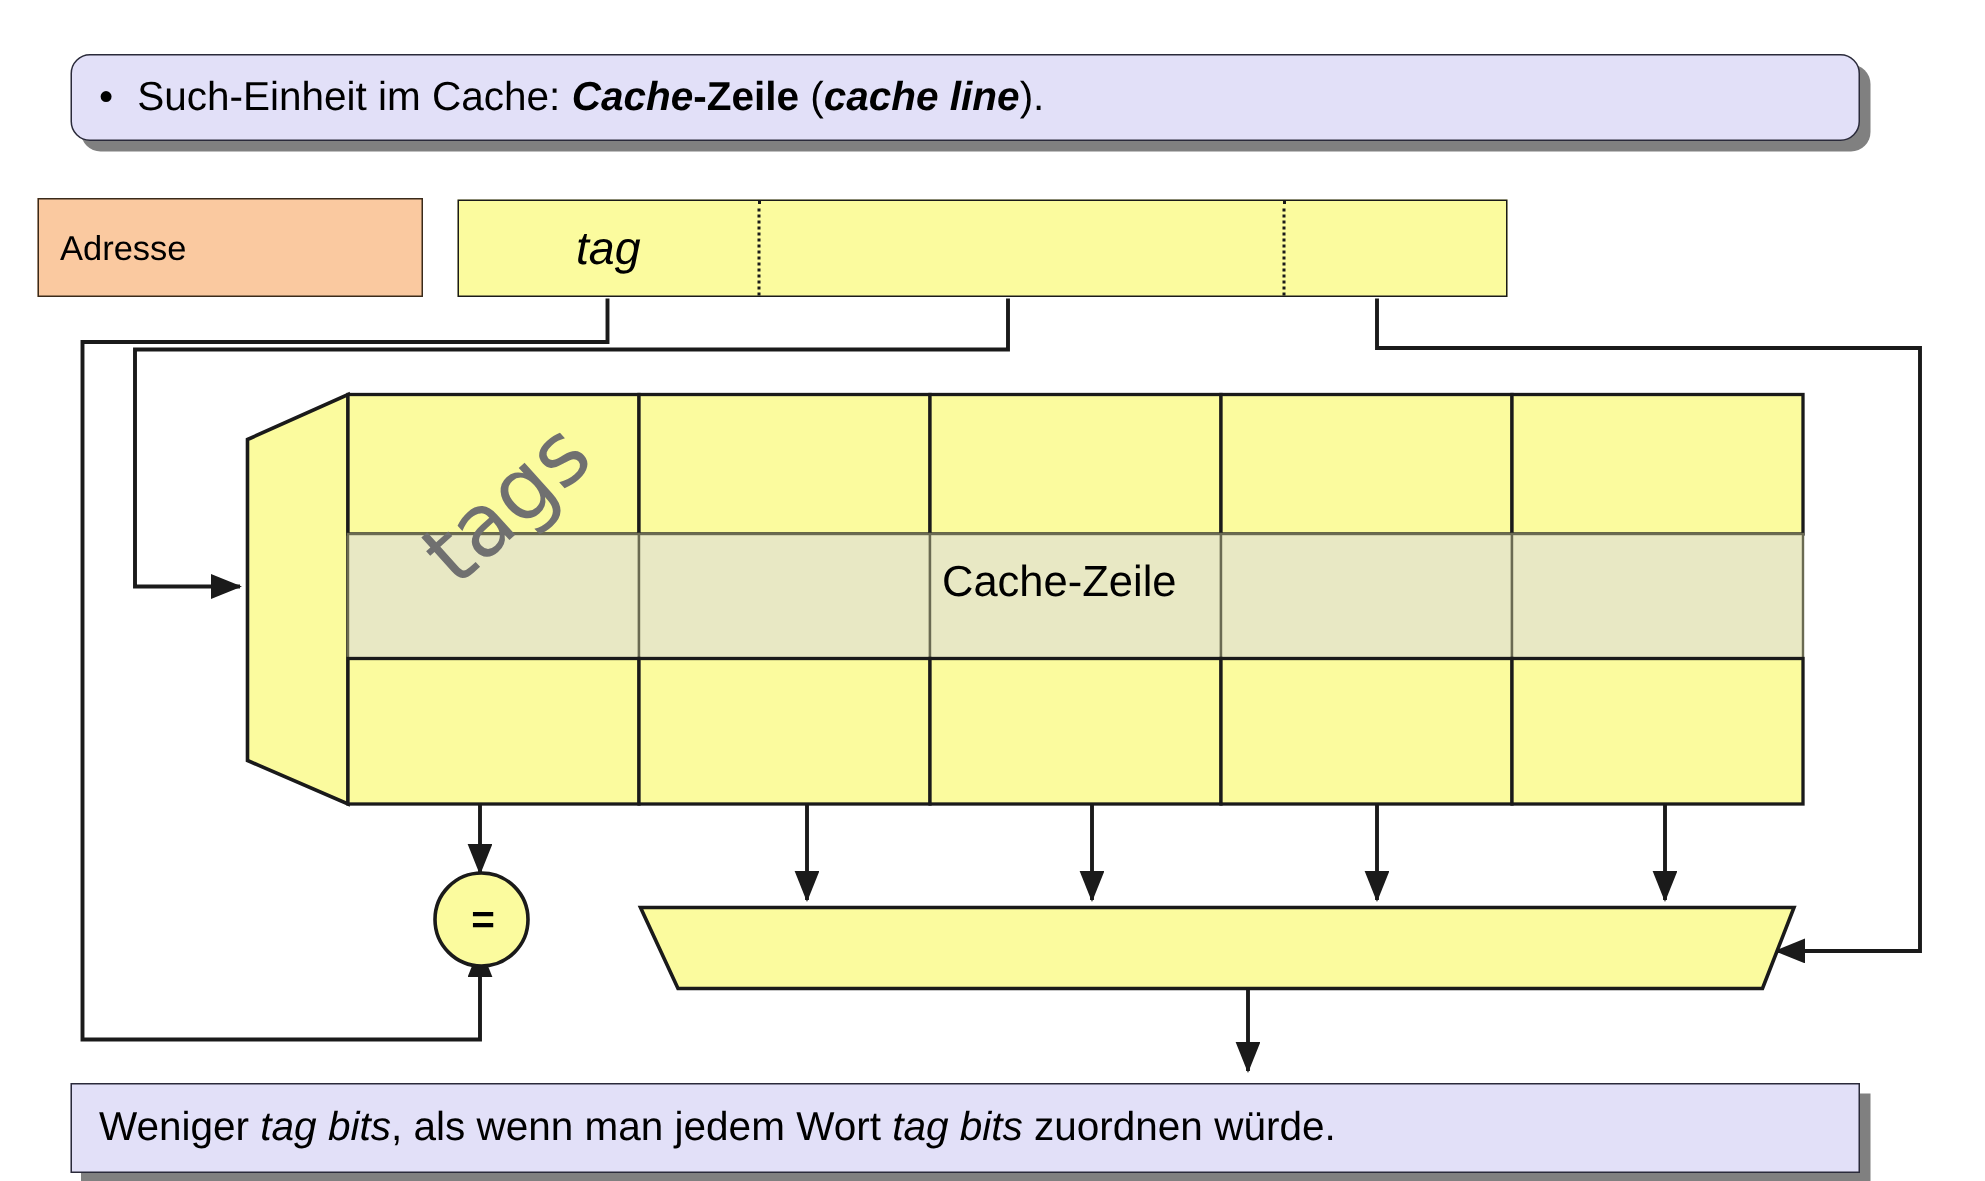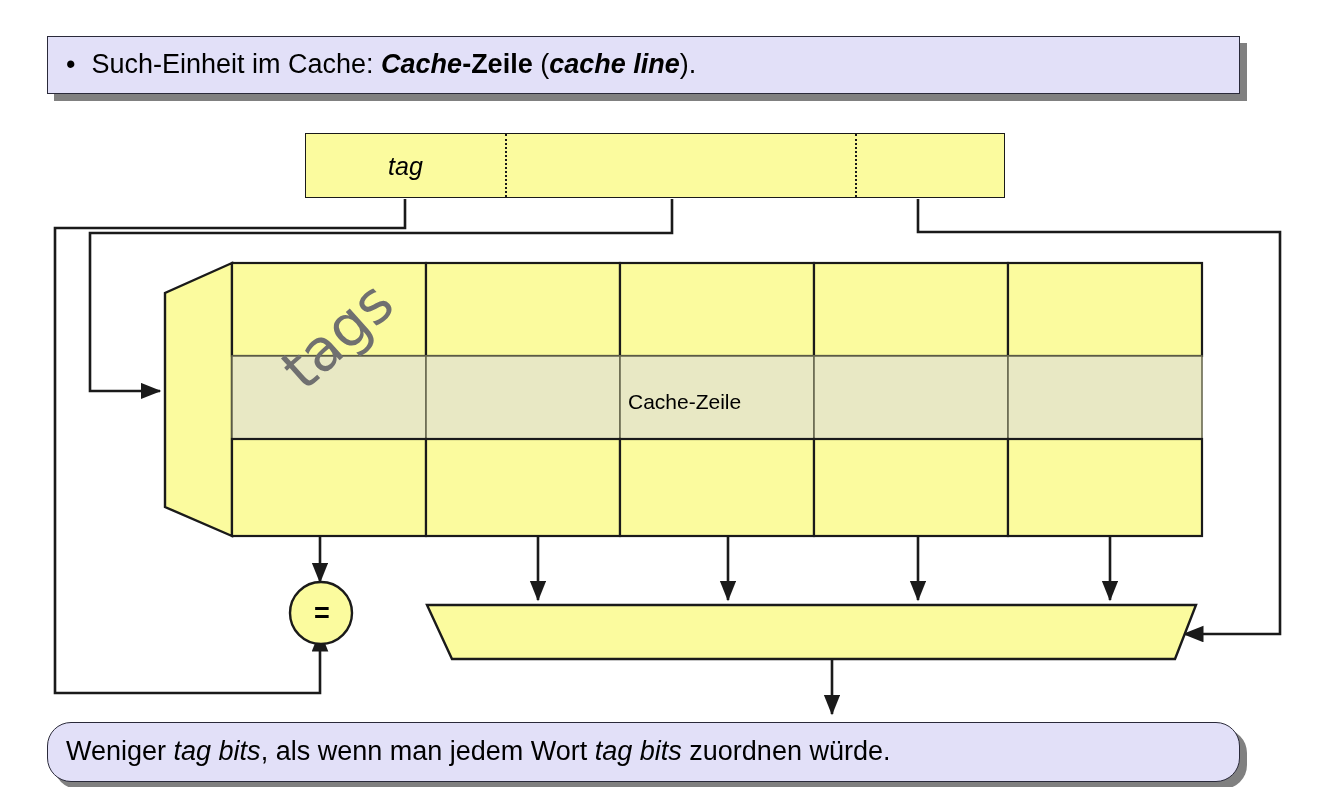--- a/index.html
+++ b/index.html
@@ -33,28 +33,28 @@
     box-sizing: border-box;
     display: flex;
     align-items: center;
   }
   #header-callout {
     left: 47px;
     top: 36px;
     width: 1193px;
     height: 58px;
     padding-left: 18px;
+    border-radius: 13px;
   }
   #footer-callout {
     left: 47px;
     top: 722px;
     width: 1193px;
     height: 60px;
     padding-left: 18px;
-    border-radius: 24px;
   }
   .callout-text {
     font-size: 27px;
     line-height: 1.1;
     white-space: nowrap;
   }
   .bullet-dot {
     display: inline-block;
     font-size: 27px;
     margin-right: 16px;
@@ -102,21 +102,21 @@
     width: 0;
     height: 100%;
     border-left: 2px dotted #1a1a1a;
   }
   #addr-div-1 { left: 199px; }
   #addr-div-2 { left: 549px; }
   .addr-label {
     position: absolute;
     top: 50%;
     transform: translateY(-50%);
-    font-size: 25px;
+    font-size: 31px;
     white-space: nowrap;
   }
   #addr-label-tag {
     left: 0;
     width: 199px;
     text-align: center;
     font-style: italic;
   }
   #addr-label-index {
     left: 199px;
@@ -143,22 +143,22 @@
     transform: rotate(-42deg);
     transform-origin: left top;
     white-space: nowrap;
     font-family: "DejaVu Sans", sans-serif;
   }
 
   
   #cacheline-label {
     position: absolute;
     left: 628px;
-    top: 390px;
-    font-size: 21px;
+    top: 372px;
+    font-size: 29px;
     white-space: nowrap;
   }
 
   
   #eq-label {
     position: absolute;
     left: 305px;
     top: 598px;
     width: 34px;
     text-align: center;
@@ -174,20 +174,23 @@
 <body>
 
 <div class="slide">
 
   <div class="callout" id="header-callout">
     <span class="callout-text">
       <span class="bullet-dot">•</span><span>Such-Einheit im Cache: </span><b><i>Cache</i></b><b>-Zeile</b><span> (</span><b><i>cache line</i></b><span>).</span>
     </span>
   </div>
 
+  <div class="note" id="adresse-box">
+    <span>Adresse</span>
+  </div>
 
 
   <div id="address-strip">
     <div class="addr-label" id="addr-label-tag">tag</div>
     <div class="addr-div" id="addr-div-1"></div>
     <div class="addr-div" id="addr-div-2"></div>
   </div>
 
   <svg id="diagram-svg" viewBox="0 0 1323 787">
     <defs>

